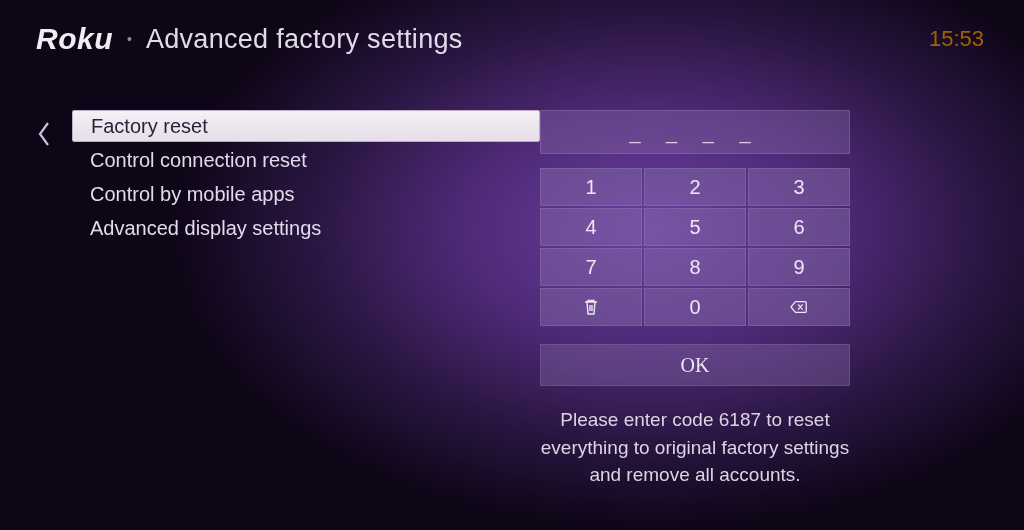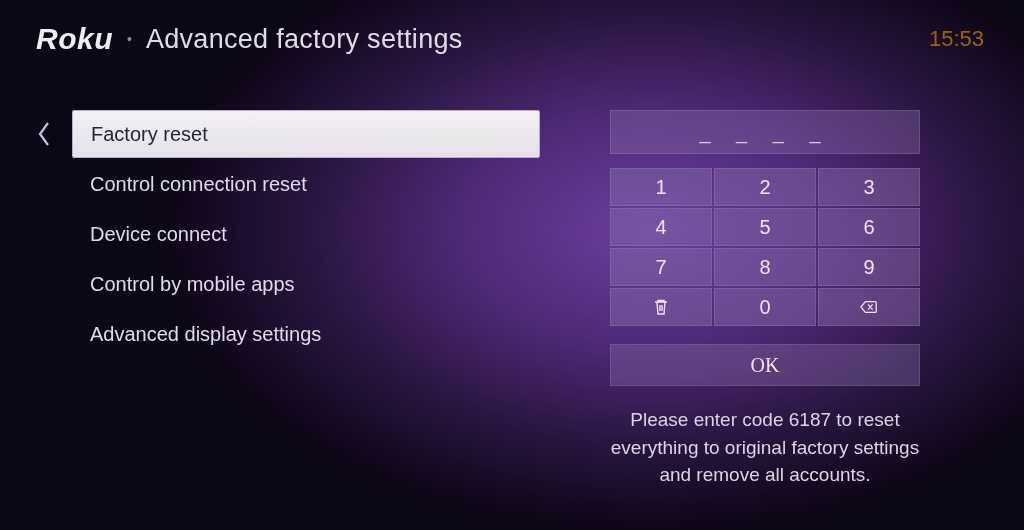--- a/index.html
+++ b/index.html
@@ -53,38 +53,37 @@
       top: 120px;
       font-size: 24px;
       color: #cdc2da;
     }
     .back-chevron svg { width: 16px; height: 28px; }
     .menu {
       width: 468px;
       margin-left: 72px;
     }
     .menu-item {
-      height: 48px;
+      height: 32px;
       display: flex;
       align-items: center;
       padding: 4px 18px;
       font-size: 20px;
       font-weight: 300;
       color: #e2d9ea;
       border-radius: 2px;
       margin-bottom: 2px;
     }
     .menu-item.selected {
       background: linear-gradient(to bottom, #f4f0f6, #e6dfe9);
       color: #2e2236;
       font-weight: 400;
       border: 1px solid #bbaec8;
     }
     .right-panel {
-      margin-left: 70px;
       width: 310px;
     }
     .code-display {
       width: 310px;
       height: 44px;
       background: rgba(140, 115, 175, 0.35);
       border: 1px solid rgba(180, 160, 200, 0.25);
       display: flex;
       align-items: center;
       justify-content: center;
@@ -156,23 +155,20 @@
 <div class="content">
 
   <div class="menu">
     <div class="menu-item selected">
         <span>Factory reset</span>
       </div>
     <div class="menu-item">
         <span>Control connection reset</span>
       </div>
     <div class="menu-item">
-        <span>Device connect</span>
-      </div>
-    <div class="menu-item">
         <span>Control by mobile apps</span>
       </div>
     <div class="menu-item">
         <span>Advanced display settings</span>
       </div>
   </div>
 
   <div class="right-panel">
     <div class="code-display">_ _ _ _</div>
 

